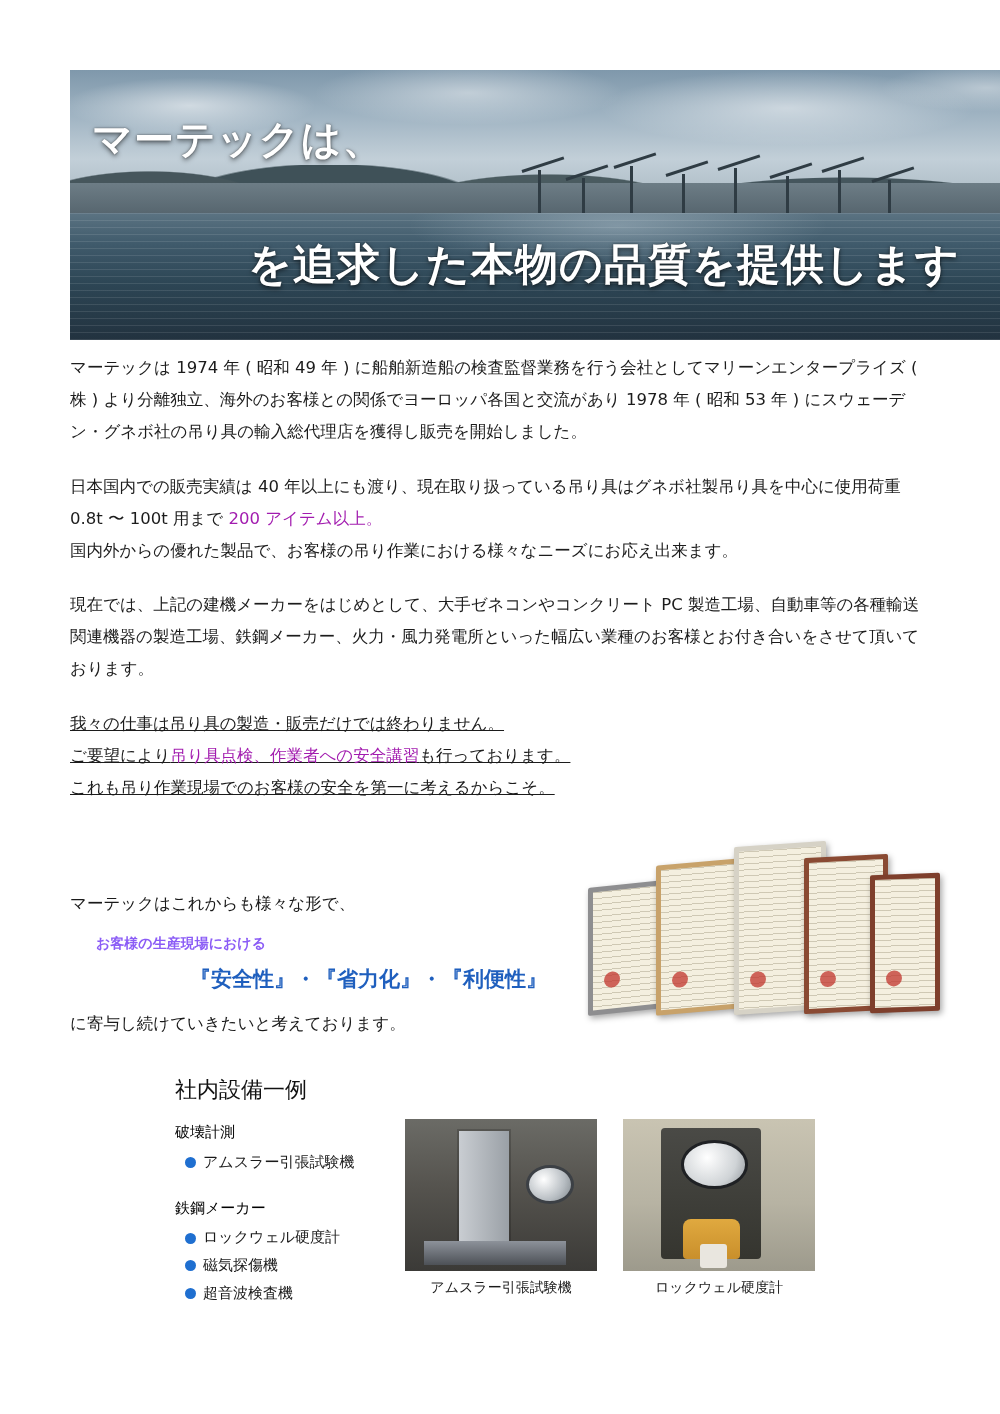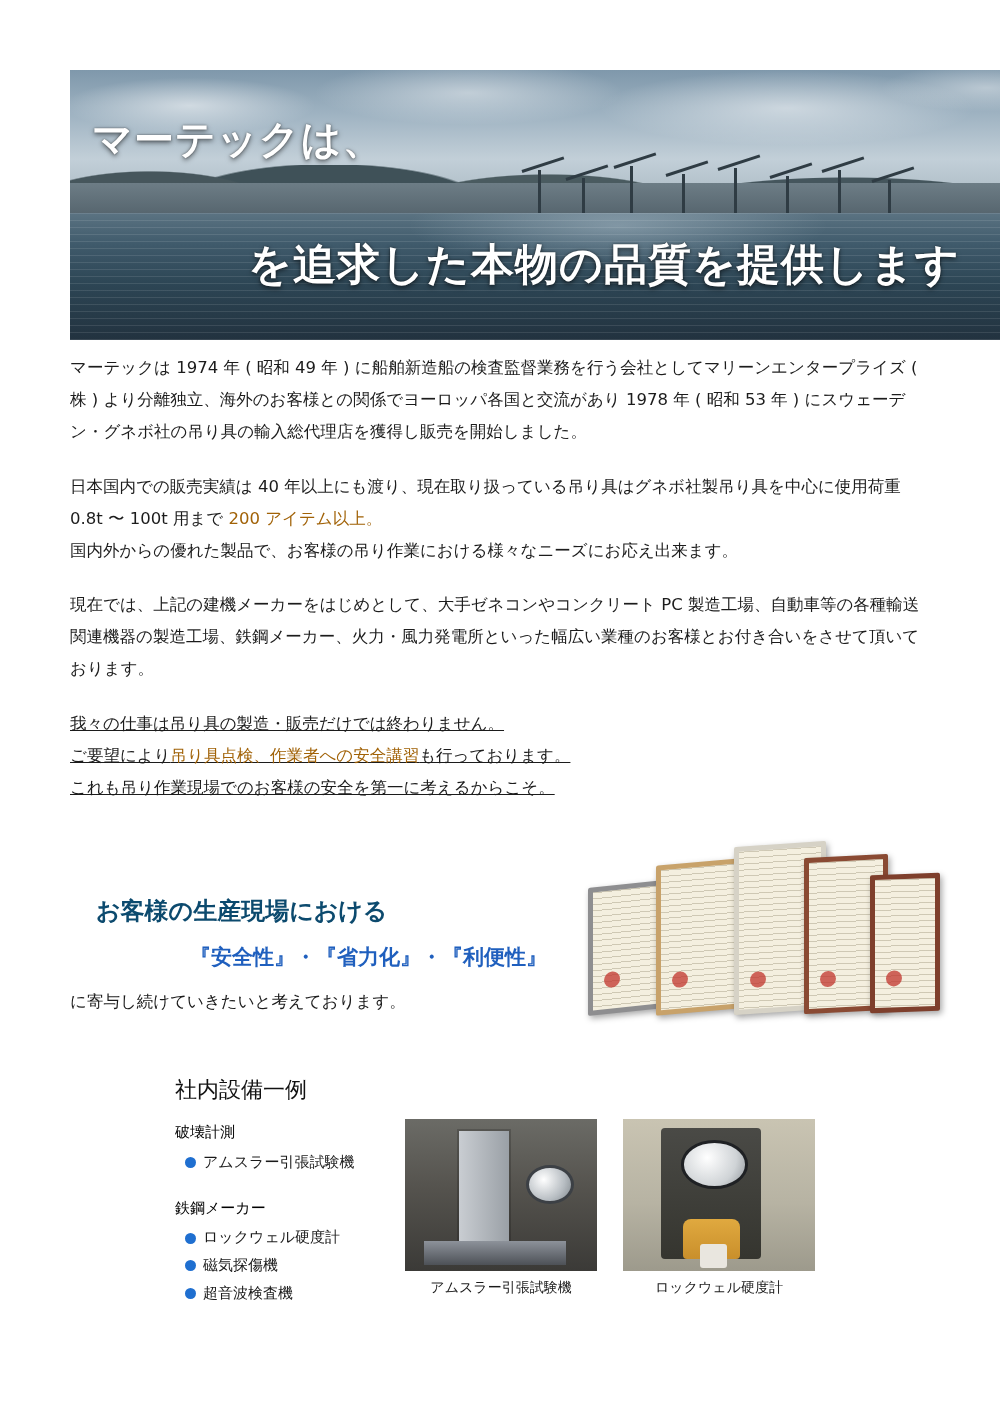--- a/index.html
+++ b/index.html
@@ -106,39 +106,39 @@
     position: absolute;
     left: 70px;
     top: 352px;
     width: 862px;
     font-size: 16.5px;
     line-height: 1.95;
     color: #1c1c1c;
   }
   .para { margin: 0 0 22px 0; }
   .para:last-child { margin-bottom: 0; }
-  .link-blue { color: #a16207; }
+  .link-blue { color: #a21caf; }
 
   .para-narrow { width: 640px; text-decoration: underline; }
 
   
   .slogan {
     position: absolute;
     left: 70px;
     top: 888px;
     width: 620px;
     font-size: 16.5px;
     line-height: 1.95;
   }
   .slogan-lead { margin: 0 0 10px 0; }
   .slogan-big1 {
     margin: 0 0 2px 26px;
-    font-size: 24px;
+    font-size: 14px;
     font-weight: bold;
-    color: #0c4a6e;
+    color: #8b5cf6;
   }
   .slogan-big2 {
     margin: 0 0 8px 120px;
     font-size: 21px;
     font-weight: bold;
     color: #1f5fbe;
   }
   .slogan-tail { margin: 0; }
 
   
@@ -357,20 +357,21 @@
       <div class="cert-inner"></div>
       <div class="cert-stamp"></div>
     </div>
   <div class="cert c5">
       <div class="cert-inner"></div>
       <div class="cert-stamp"></div>
     </div>
 </div>
 
 <div class="slogan">
+  <p class="slogan-lead">マーテックはこれからも様々な形で、</p>
   <p class="slogan-big1">お客様の生産現場における</p>
   <p class="slogan-big2">『安全性』・『省力化』・『利便性』</p>
   <p class="slogan-tail">に寄与し続けていきたいと考えております。</p>
 </div>
 
 <div class="facilities">
   <h2 class="fac-title">社内設備一例</h2>
 
   <div class="fac-list">
     <p class="fac-group-label">破壊計測</p>

